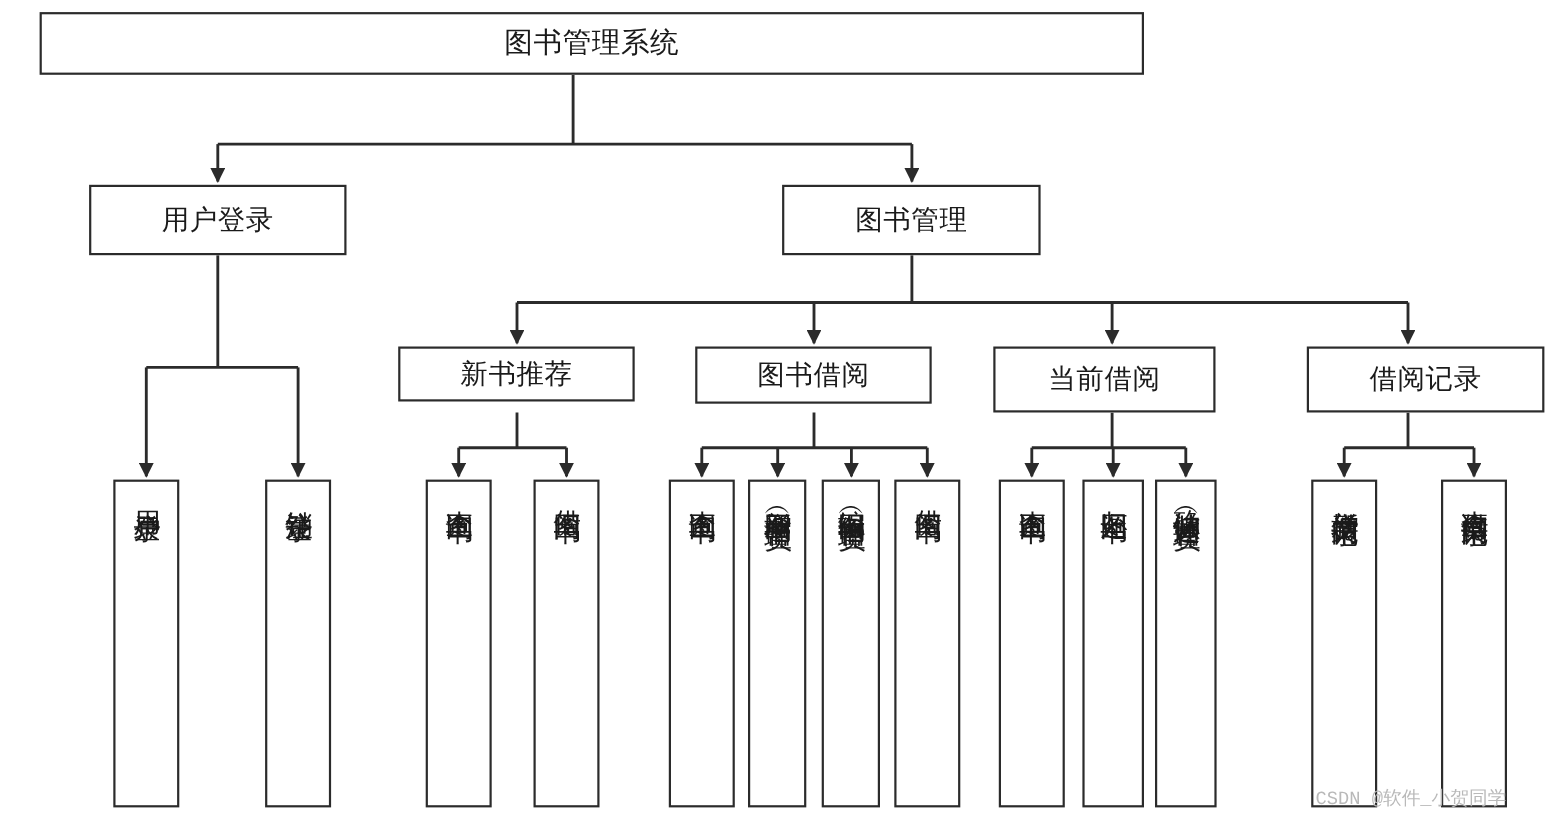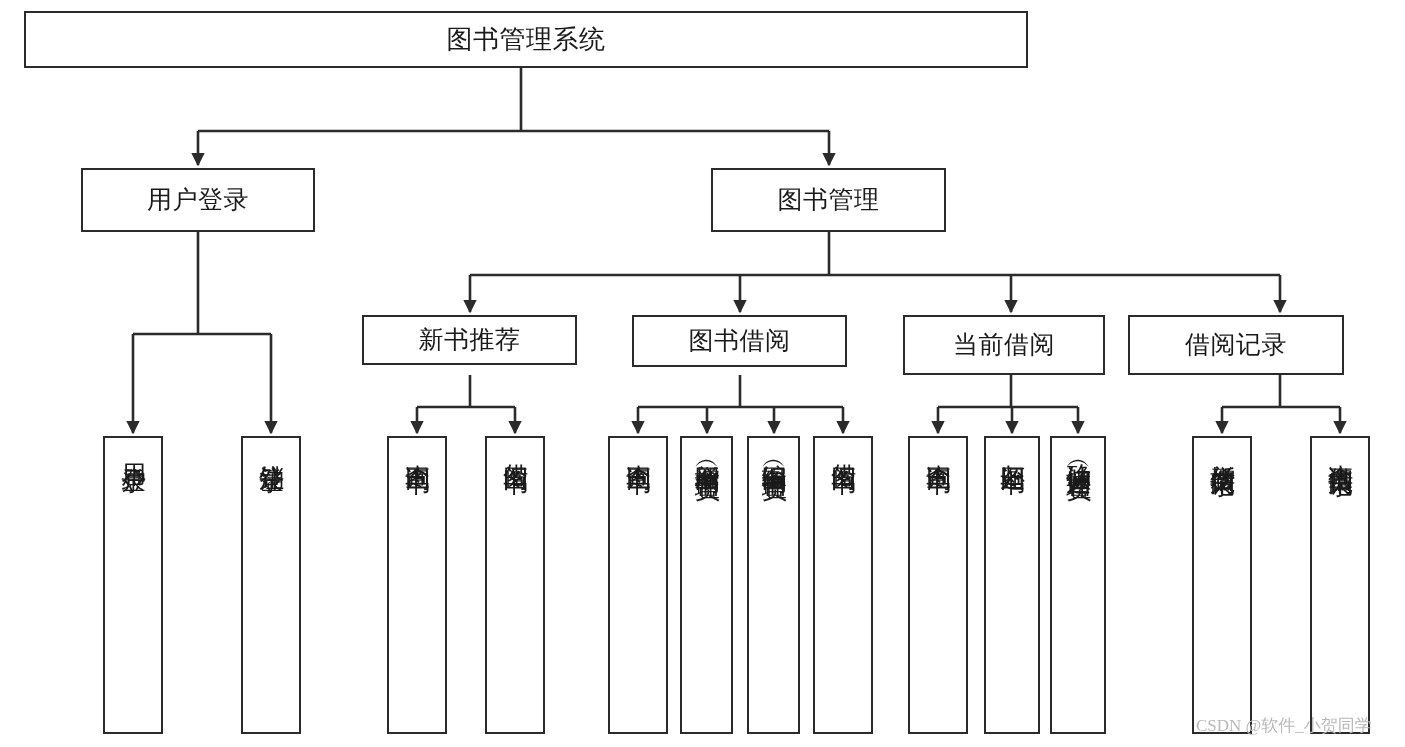--- a/index.html
+++ b/index.html
@@ -64,21 +64,21 @@
     line-height: 1.06;
     letter-spacing: 2px;
     white-space: nowrap;
   }
   .watermark {
     position: absolute;
     font-size: 17px;
     color: #b9b9b9;
     white-space: nowrap;
     z-index: 5;
-    font-family: Liberation Serif, serif;
+    font-family: Liberation Mono, monospace;
   }
 </style>
 </head>
 <body>
 
 <div id="canvas">
 
   <svg id="edges" viewBox="0 0 1405 747" width="1405" height="747" xmlns="http://www.w3.org/2000/svg">
     <defs>
       <marker id="arrow" viewBox="0 0 10 10" refX="9" refY="5" markerWidth="5.2" markerHeight="5.2" orient="auto-start-reverse">
@@ -116,39 +116,39 @@
         <path d="M 1012 407 L 1012 433" marker-end="url(#arrow)"></path>
         <path d="M 1078 407 L 1078 433" marker-end="url(#arrow)"></path>
         <path d="M 1280 375 L 1280 407"></path>
         <path d="M 1222 407 L 1340 407"></path>
         <path d="M 1222 407 L 1222 433" marker-end="url(#arrow)"></path>
         <path d="M 1340 407 L 1340 433" marker-end="url(#arrow)"></path>
       </g>
   </svg>
 
   <div id="node-layer">
-      <div class="node h title" style="left: 24px; top: 11px; width: 1004px; height: 57px; align-items: center;">
+      <div class="node h title" style="left: 36px; top: 11px; width: 1004px; height: 57px; align-items: center;">
         <span class="label">图书管理系统</span>
       </div>
       <div class="node h" style="left: 81px; top: 168px; width: 234px; height: 64px;">
         <span class="label">用户登录</span>
       </div>
       <div class="node h" style="left: 711px; top: 168px; width: 235px; height: 64px;">
         <span class="label">图书管理</span>
       </div>
       <div class="node h" style="left: 362px; top: 315px; width: 215px; height: 50px;">
         <span class="label">新书推荐</span>
       </div>
       <div class="node h" style="left: 632px; top: 315px; width: 215px; height: 52px;">
         <span class="label">图书借阅</span>
       </div>
       <div class="node h" style="left: 903px; top: 315px; width: 202px; height: 60px;">
         <span class="label">当前借阅</span>
       </div>
-      <div class="node h" style="left: 1128px; top: 315px; width: 216px; height: 60px;">
+      <div class="node h" style="left: 1188px; top: 315px; width: 216px; height: 60px;">
         <span class="label">借阅记录</span>
       </div>
       <div class="node v" style="left: 103px; top: 436px; width: 60px; height: 298px;">
         <span class="label">用户登录</span>
       </div>
       <div class="node v" style="left: 241px; top: 436px; width: 60px; height: 298px;">
         <span class="label">注销登录</span>
       </div>
       <div class="node v" style="left: 387px; top: 436px; width: 60px; height: 298px;">
         <span class="label">查询图书</span>

